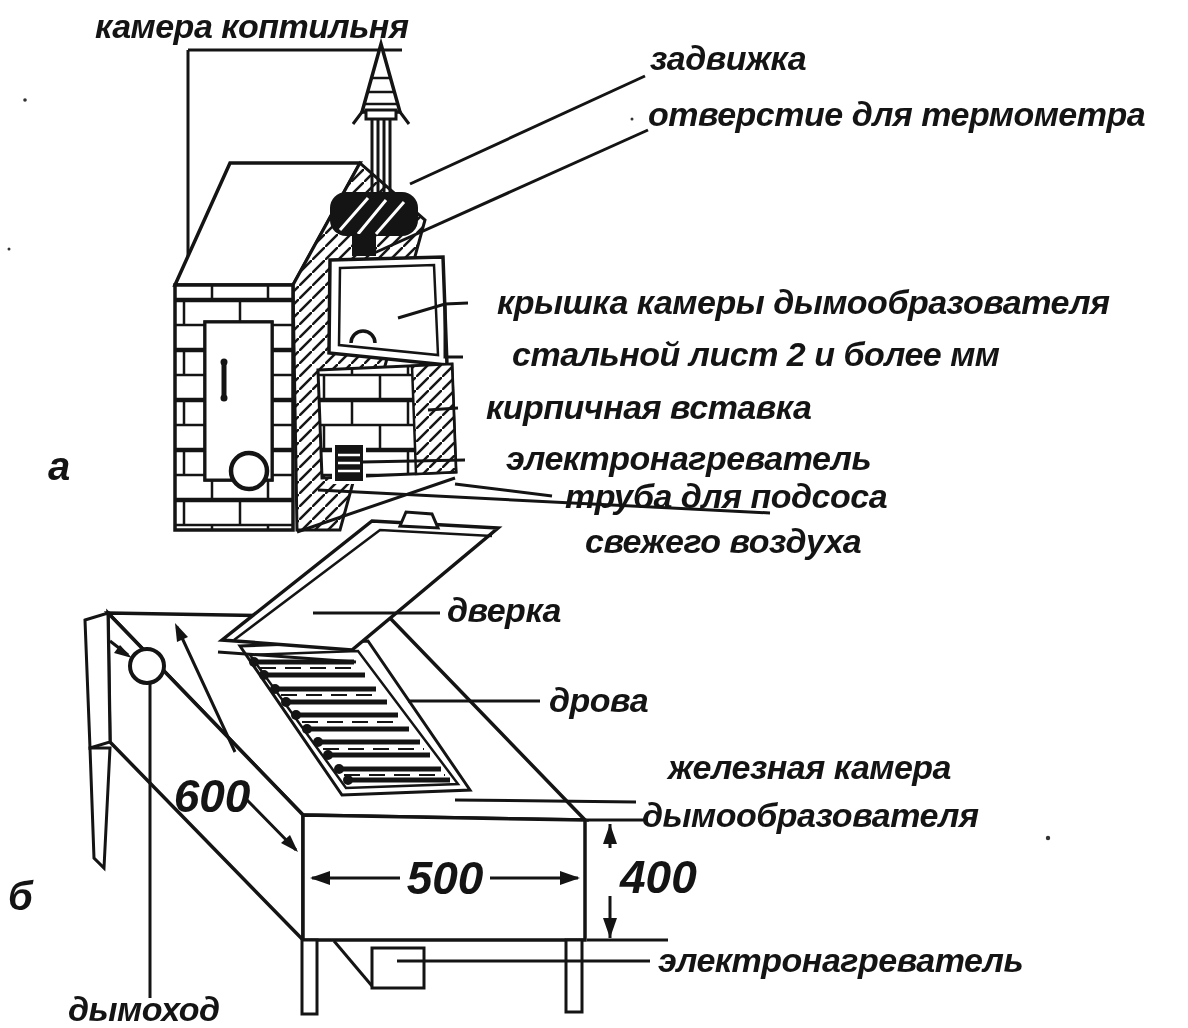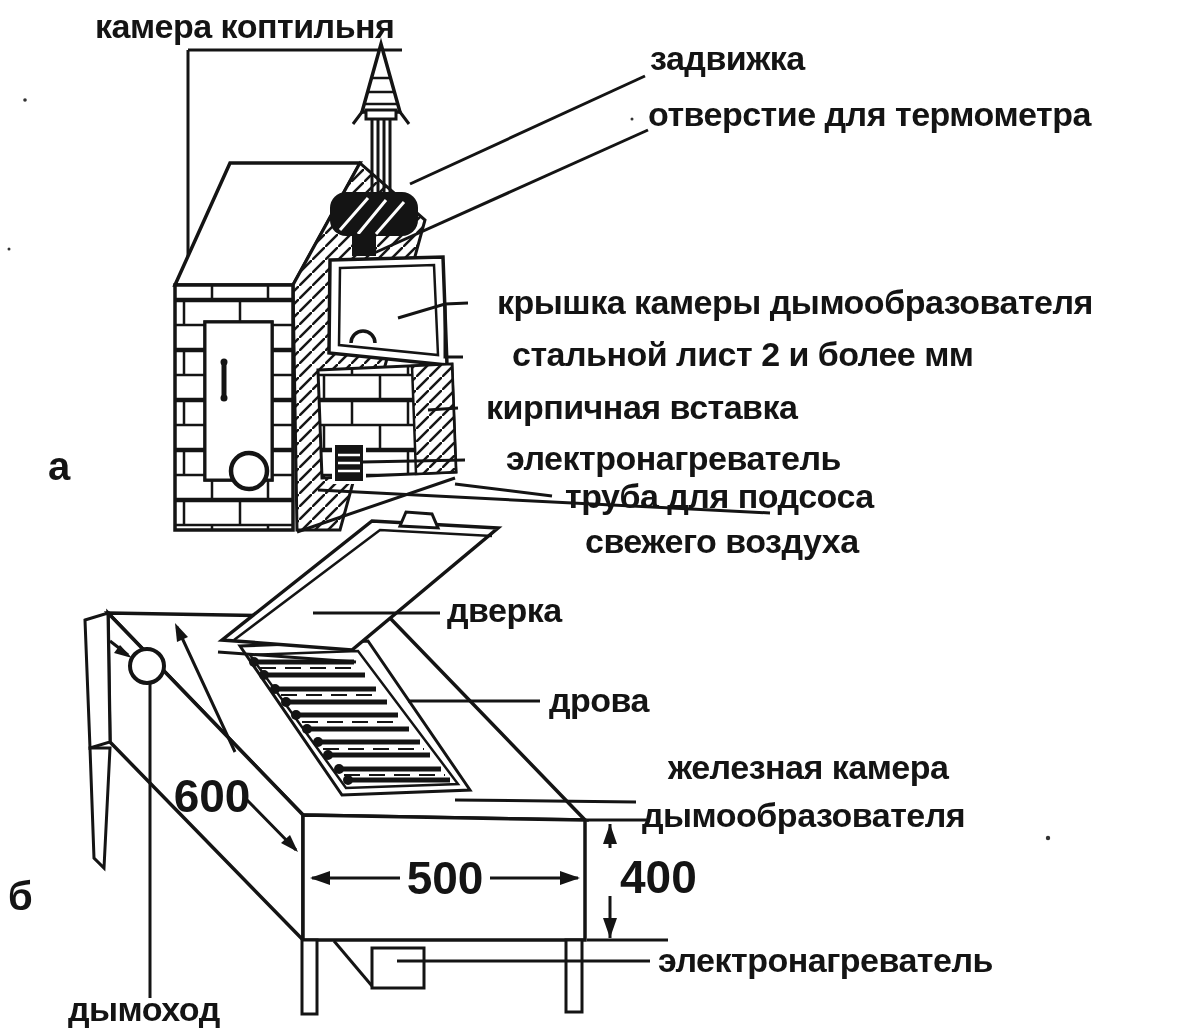--- a/index.html
+++ b/index.html
@@ -1,16 +1,16 @@
 <!DOCTYPE html>
 <html><head>
 <meta charset="utf-8">
 <style>
   html,body{margin:0;padding:0;background:#ffffff;}
-  .page{position:relative;width:1148px;height:1028px;background:#ffffff;overflow:hidden;}
+  .page{position:relative;width:1148px;height:1028px;background:#ffffff;overflow:hidden;font-style:italic;}
   svg{display:block;}
   .lbl{font-family:"Liberation Sans",sans-serif;font-weight:bold;font-size:34px;fill:#141414;letter-spacing:-0.5px;}
   .dim{font-family:"Liberation Sans",sans-serif;font-weight:bold;font-size:46px;fill:#141414;}
   .marker{font-family:"Liberation Sans",sans-serif;font-weight:bold;font-size:40px;fill:#141414;}
   .ink{stroke:#141414;fill:none;}
 </style>
 </head>
 <body>
 
 <div class="page">

